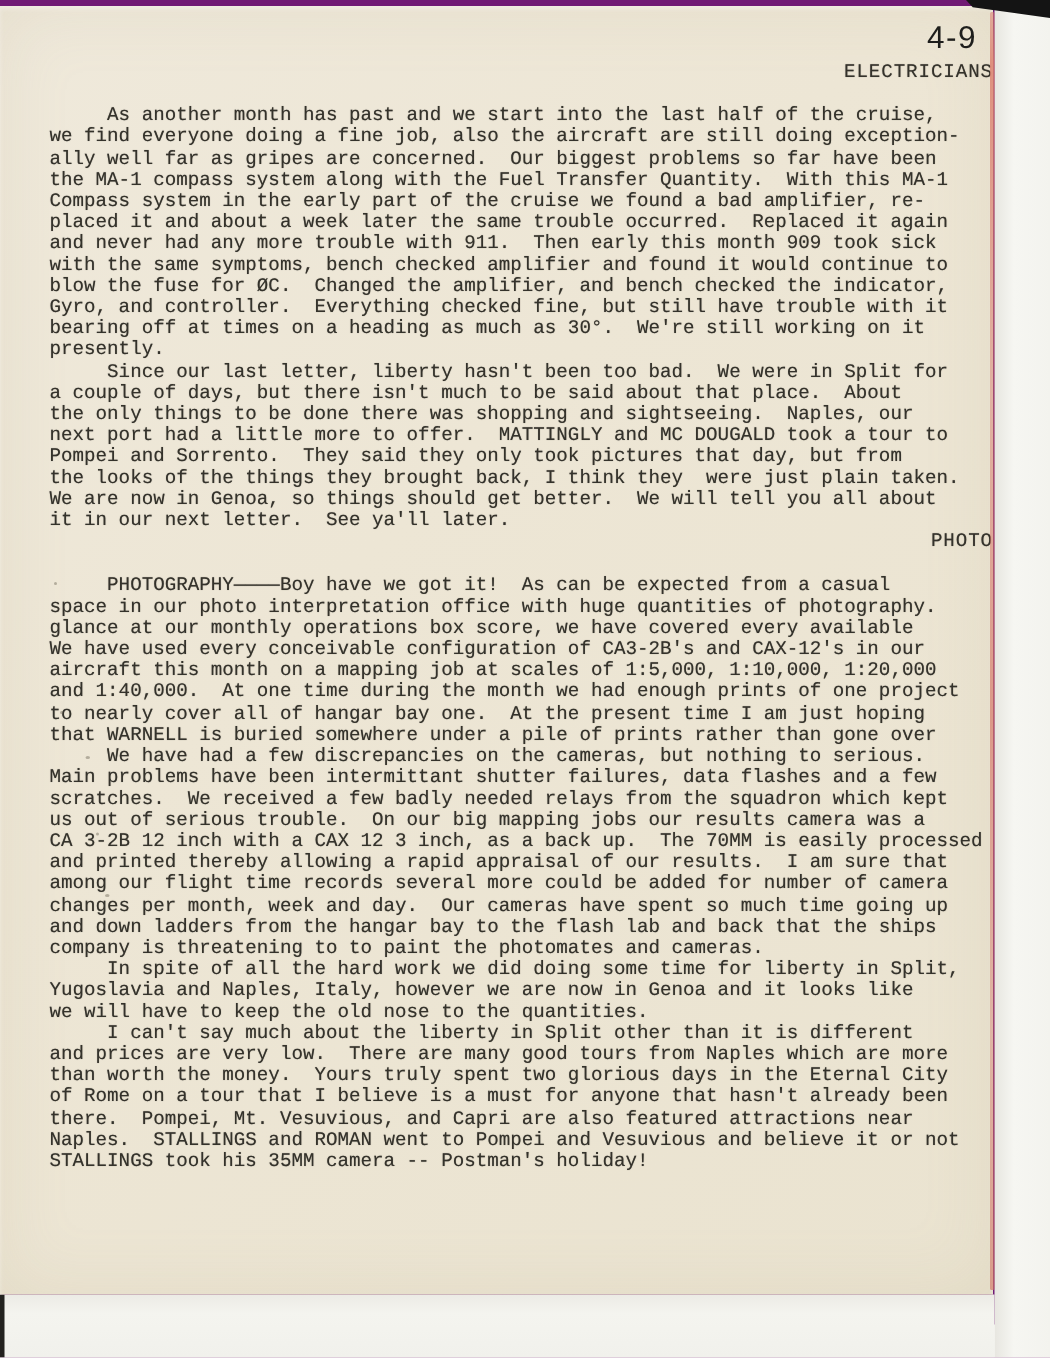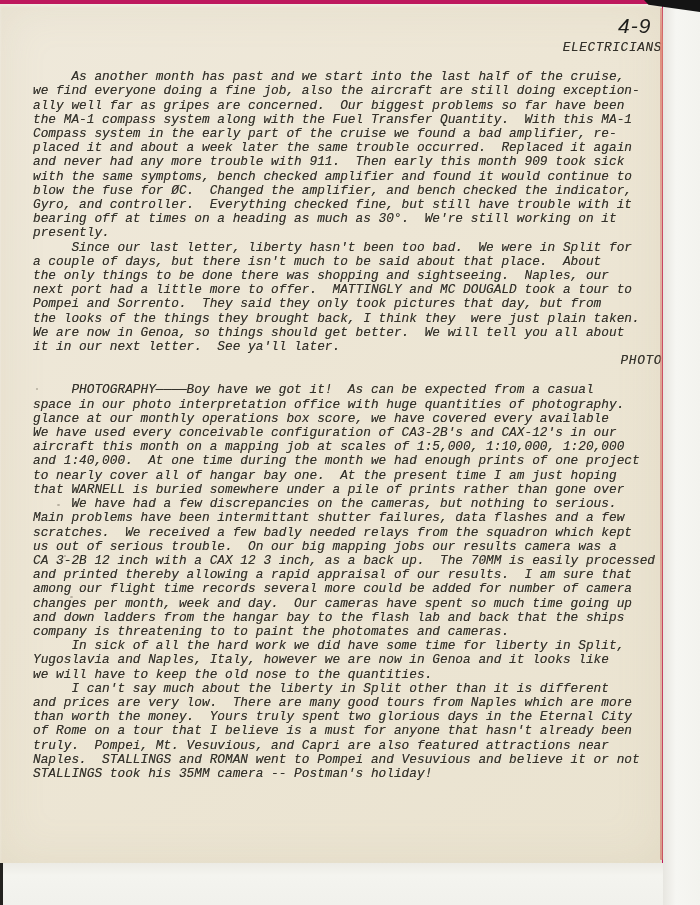--- a/index.html
+++ b/index.html
@@ -5,22 +5,21 @@
   html, body {
     margin: 0; padding: 0;
     width: 700px; height: 905px;
     background: #fbfbf8;
     overflow: hidden;
     font-family: "Liberation Mono", "DejaVu Sans Mono", monospace;
   }
   .scan {
     position: relative;
     width: 700px; height: 883px;
-    background: #be185d;
-    font-style: italic;
+    background: #701a75;
   }
   
   .under-right {
     position: absolute; left: 663px; top: 0; width: 37px; height: 905px;
     background: linear-gradient(90deg, #e7e6e0 0%, #f6f6f2 35%, #f3f3ee 100%);
   }
   
   .under-bottom {
     position: absolute; left: 0; top: 863px; width: 663px; height: 42px;
     background: linear-gradient(180deg, #ecebe5 0%, #f4f4ef 30%, #f1f1ec 100%);
@@ -133,30 +132,30 @@
             <div class="line">scratches.  We received a few badly needed relays from the squadron which kept</div>
             <div class="line">us out of serious trouble.  On our big mapping jobs our results camera was a</div>
             <div class="line">CA 3-2B 12 inch with a CAX 12 3 inch, as a back up.  The 70MM is easily processed</div>
             <div class="line">and printed thereby allowing a rapid appraisal of our results.  I am sure that</div>
             <div class="line">among our flight time records several more could be added for number of camera</div>
             <div class="line">changes per month, week and day.  Our cameras have spent so much time going up</div>
             <div class="line">and down ladders from the hangar bay to the flash lab and back that the ships</div>
             <div class="line">company is threatening to to paint the photomates and cameras.</div>
           </div>
           <div class="paragraph">
-            <div class="line">     In sick of all the hard work we did have some time for liberty in Split,</div>
+            <div class="line">     In spite of all the hard work we did doing some time for liberty in Split,</div>
             <div class="line">Yugoslavia and Naples, Italy, however we are now in Genoa and it looks like</div>
             <div class="line">we will have to keep the old nose to the quantities.</div>
           </div>
           <div class="paragraph">
             <div class="line">     I can't say much about the liberty in Split other than it is different</div>
             <div class="line">and prices are very low.  There are many good tours from Naples which are more</div>
             <div class="line">than worth the money.  Yours truly spent two glorious days in the Eternal City</div>
             <div class="line">of Rome on a tour that I believe is a must for anyone that hasn't already been</div>
-            <div class="line">truly.  Pompei, Mt. Vesuvious, and Capri are also featured attractions near</div>
+            <div class="line">there.  Pompei, Mt. Vesuvious, and Capri are also featured attractions near</div>
             <div class="line">Naples.  STALLINGS and ROMAN went to Pompei and Vesuvious and believe it or not</div>
             <div class="line">STALLINGS took his 35MM camera -- Postman's holiday!</div>
           </div>
         </div>
       </div>
 
     <div class="speck" style="left:36px; top:384px;"></div>
     <div class="speck" style="left:57px; top:500px; width:3px;"></div>
     <div class="speck" style="left:40px; top:470px;"></div>
     <div class="speck" style="left:64px; top:551px;"></div>

